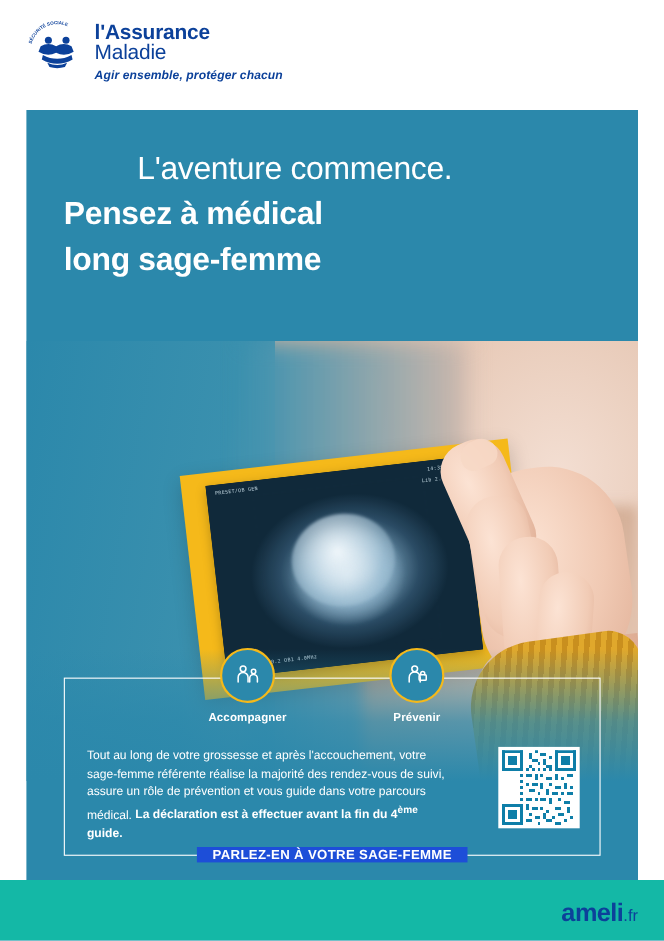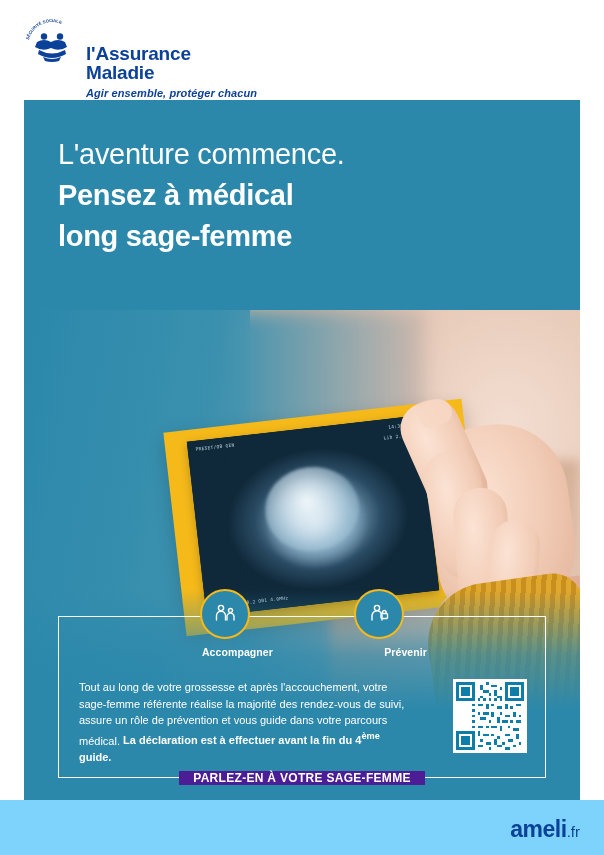--- a/index.html
+++ b/index.html
@@ -32,33 +32,32 @@
   }
   .logo-mark {
     width: 56px;
     height: 56px;
     position: relative;
     flex: 0 0 auto;
   }
   .logo-text {
     margin-left: 6px;
     padding-top: 2px;
-    margin-top: 24px;
   }
   .logo-text .l1 {
     color: #0c419a;
     font-size: 19px;
     font-weight: bold;
     line-height: 19px;
     letter-spacing: -0.2px;
   }
   .logo-text .l2 {
     color: #0c419a;
     font-size: 19px;
-    font-weight: bold;
+    font-weight: normal;
     line-height: 20px;
     letter-spacing: -0.2px;
   }
   .logo-text .l3 {
     color: #0c419a;
     font-size: 11px;
     font-weight: bold;
     font-style: italic;
     line-height: 14px;
     margin-top: 3px;
@@ -87,20 +86,21 @@
   }
   .headline .hl-line {
     font-size: 29px;
     line-height: 41px;
     font-weight: bold;
     letter-spacing: -0.3px;
     white-space: nowrap;
   }
   .headline .hl-line.light {
     font-weight: normal;
+    text-align: center;
   }
 
   
   .photo-area {
     position: absolute;
     left: 0; top: 210px;
     width: 556px;
     height: 400px;
     overflow: hidden;
   }
@@ -271,21 +271,21 @@
     position: absolute;
     left: 0;
     top: -28px;
     width: 486px;
     display: flex;
     justify-content: center;
     gap: 58px;
   }
   .picto {
     width: 96px;
-    text-align: right;
+    text-align: center;
   }
   .picto .circle {
     width: 46px;
     height: 46px;
     margin: 0 auto;
     border-radius: 50%;
     background: #2b88ab;
     border: 2px solid #f5b91a;
     display: flex;
     align-items: center;
@@ -324,36 +324,36 @@
     display: block;
   }
   .baseline {
     position: absolute;
     left: 0;
     bottom: -9px;
     width: 486px;
     text-align: center;
   }
   .baseline span {
-    background: #4c1d95;
+    background: #1d4ed8;
     color: #ffffff;
     font-size: 12px;
     font-weight: bold;
     letter-spacing: 0.3px;
     padding: 0 14px;
   }
 
   
   .footer {
     position: absolute;
     left: 0;
     top: 800px;
     width: 604px;
     height: 55px;
-    background: #7dd3fc;
+    background: #14b8a6;
   }
   .ameli {
     position: absolute;
     right: 24px;
     top: 16px;
     color: #0c419a;
     font-size: 23px;
     font-weight: bold;
     letter-spacing: -0.5px;
   }

